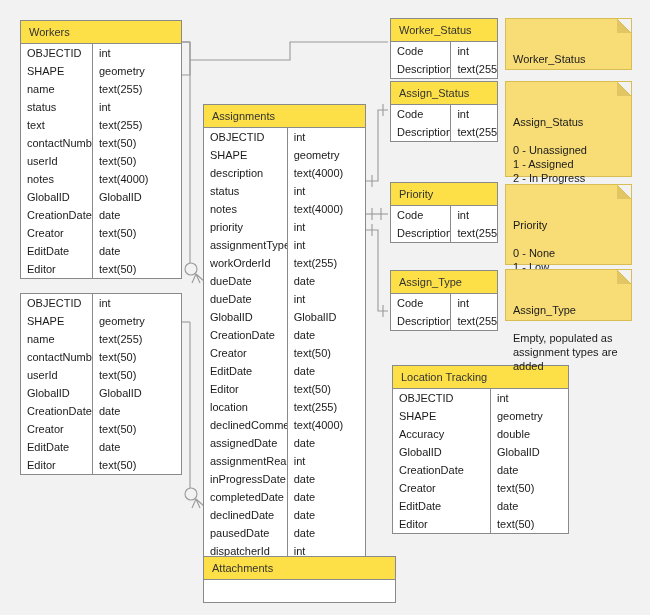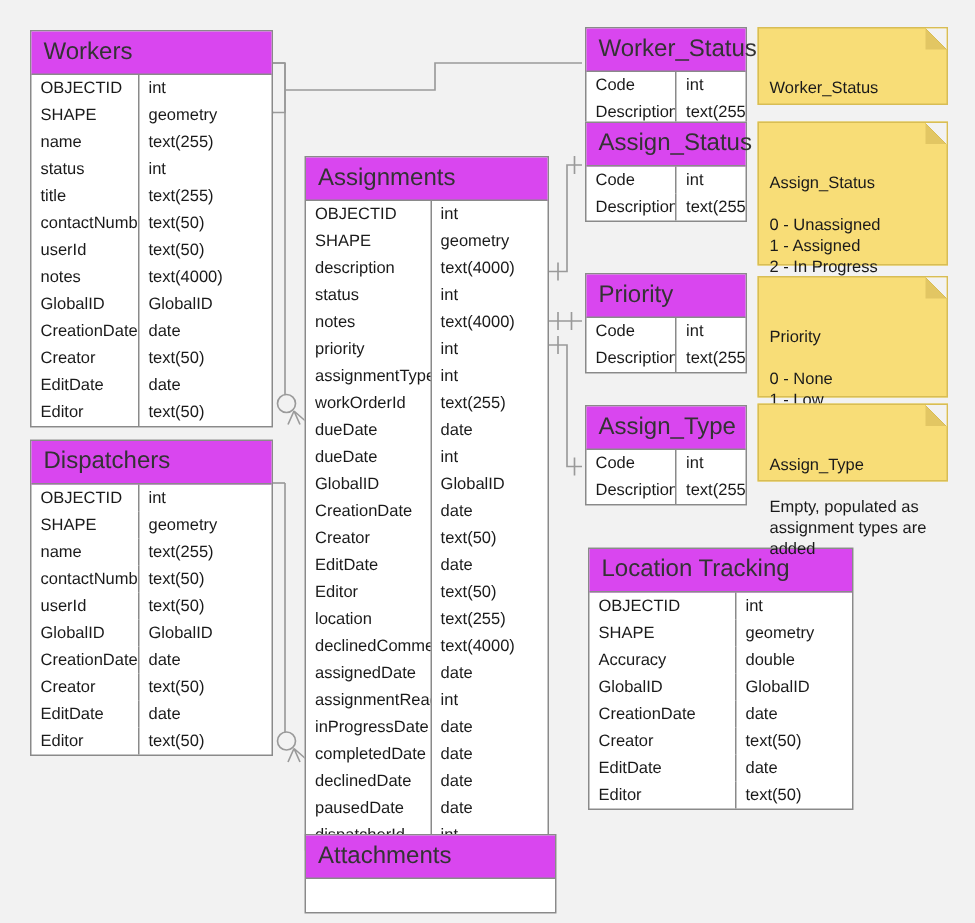--- a/index.html
+++ b/index.html
@@ -12,22 +12,22 @@
   #canvas{position:absolute;inset:0;background:#f2f2f2;}
   svg.links{position:absolute;left:0;top:0;width:650px;height:615px;pointer-events:none;}
 
   
   .entity{
     position:absolute;background:#ffffff;border:1px solid #8a8a8a;
     box-sizing:border-box;font-size:11px;color:#1a1a1a;
     box-shadow:0 0 0 0 rgba(0,0,0,0);
   }
   .entity .ttl{
-    padding:5px 8px;font-size:16px;color:#333;
-    border-bottom:1px solid #8a8a8a;background:#d946ef;white-space:nowrap;
+    padding:5px 8px;font-size:11px;color:#333;
+    border-bottom:1px solid #8a8a8a;background:#fde047;white-space:nowrap;
   }
   .entity .body{display:block;}
   .entity .row{display:flex;}
   .entity .row .c1{
     width:50%;padding:3px 6px;box-sizing:border-box;white-space:nowrap;
     border-right:1px solid #8a8a8a;overflow:hidden;
   }
   .entity .row .c2{
     width:50%;padding:3px 6px;box-sizing:border-box;white-space:nowrap;overflow:hidden;
   }
@@ -109,21 +109,21 @@
         </div>
       <div class="row">
           <span class="c1">name</span>
           <span class="c2">text(255)</span>
         </div>
       <div class="row">
           <span class="c1">status</span>
           <span class="c2">int</span>
         </div>
       <div class="row">
-          <span class="c1">title</span>
+          <span class="c1">text</span>
           <span class="c2">text(255)</span>
         </div>
       <div class="row">
           <span class="c1">contactNumber</span>
           <span class="c2">text(50)</span>
         </div>
       <div class="row">
           <span class="c1">userId</span>
           <span class="c2">text(50)</span>
         </div>
@@ -148,21 +148,20 @@
           <span class="c2">date</span>
         </div>
       <div class="row">
           <span class="c1">Editor</span>
           <span class="c2">text(50)</span>
         </div>
     </div>
   </div>
 
   <div class="entity split-45" style="left:20px;top:293px;width:162px;">
-    <div class="ttl">Dispatchers</div>
     <div class="body">
       <div class="row">
           <span class="c1">OBJECTID</span>
           <span class="c2">int</span>
         </div>
       <div class="row">
           <span class="c1">SHAPE</span>
           <span class="c2">geometry</span>
         </div>
       <div class="row">
@@ -389,21 +388,21 @@
           <span class="c1">EditDate</span>
           <span class="c2">date</span>
         </div>
       <div class="row">
           <span class="c1">Editor</span>
           <span class="c2">text(50)</span>
         </div>
     </div>
   </div>
 
-  <div class="entity empty" style="left:203px;top:556px;width:168px;">
+  <div class="entity empty" style="left:203px;top:556px;width:193px;">
     <div class="ttl">Attachments</div>
     <div class="body"></div>
   </div>
 
   <div class="note" style="left:505px;top:18px;width:127px;height:52px;">
     <span class="fold"></span>
     <span class="ntitle">Worker_Status</span>
     <span class="nlines">0 - Not Working
 1 - Working
 2 - On Break</span>

